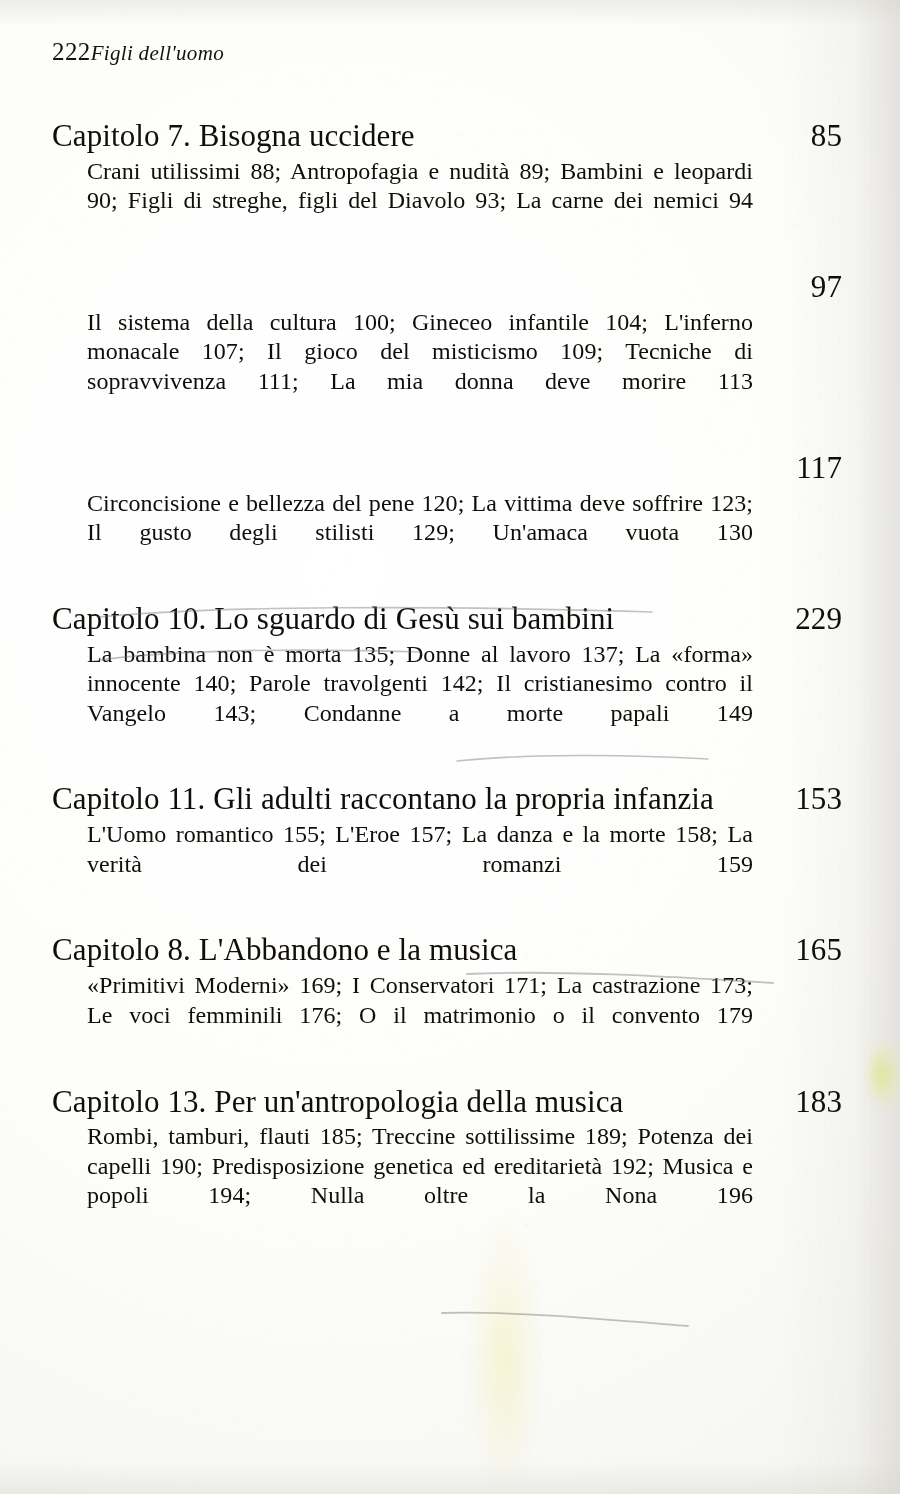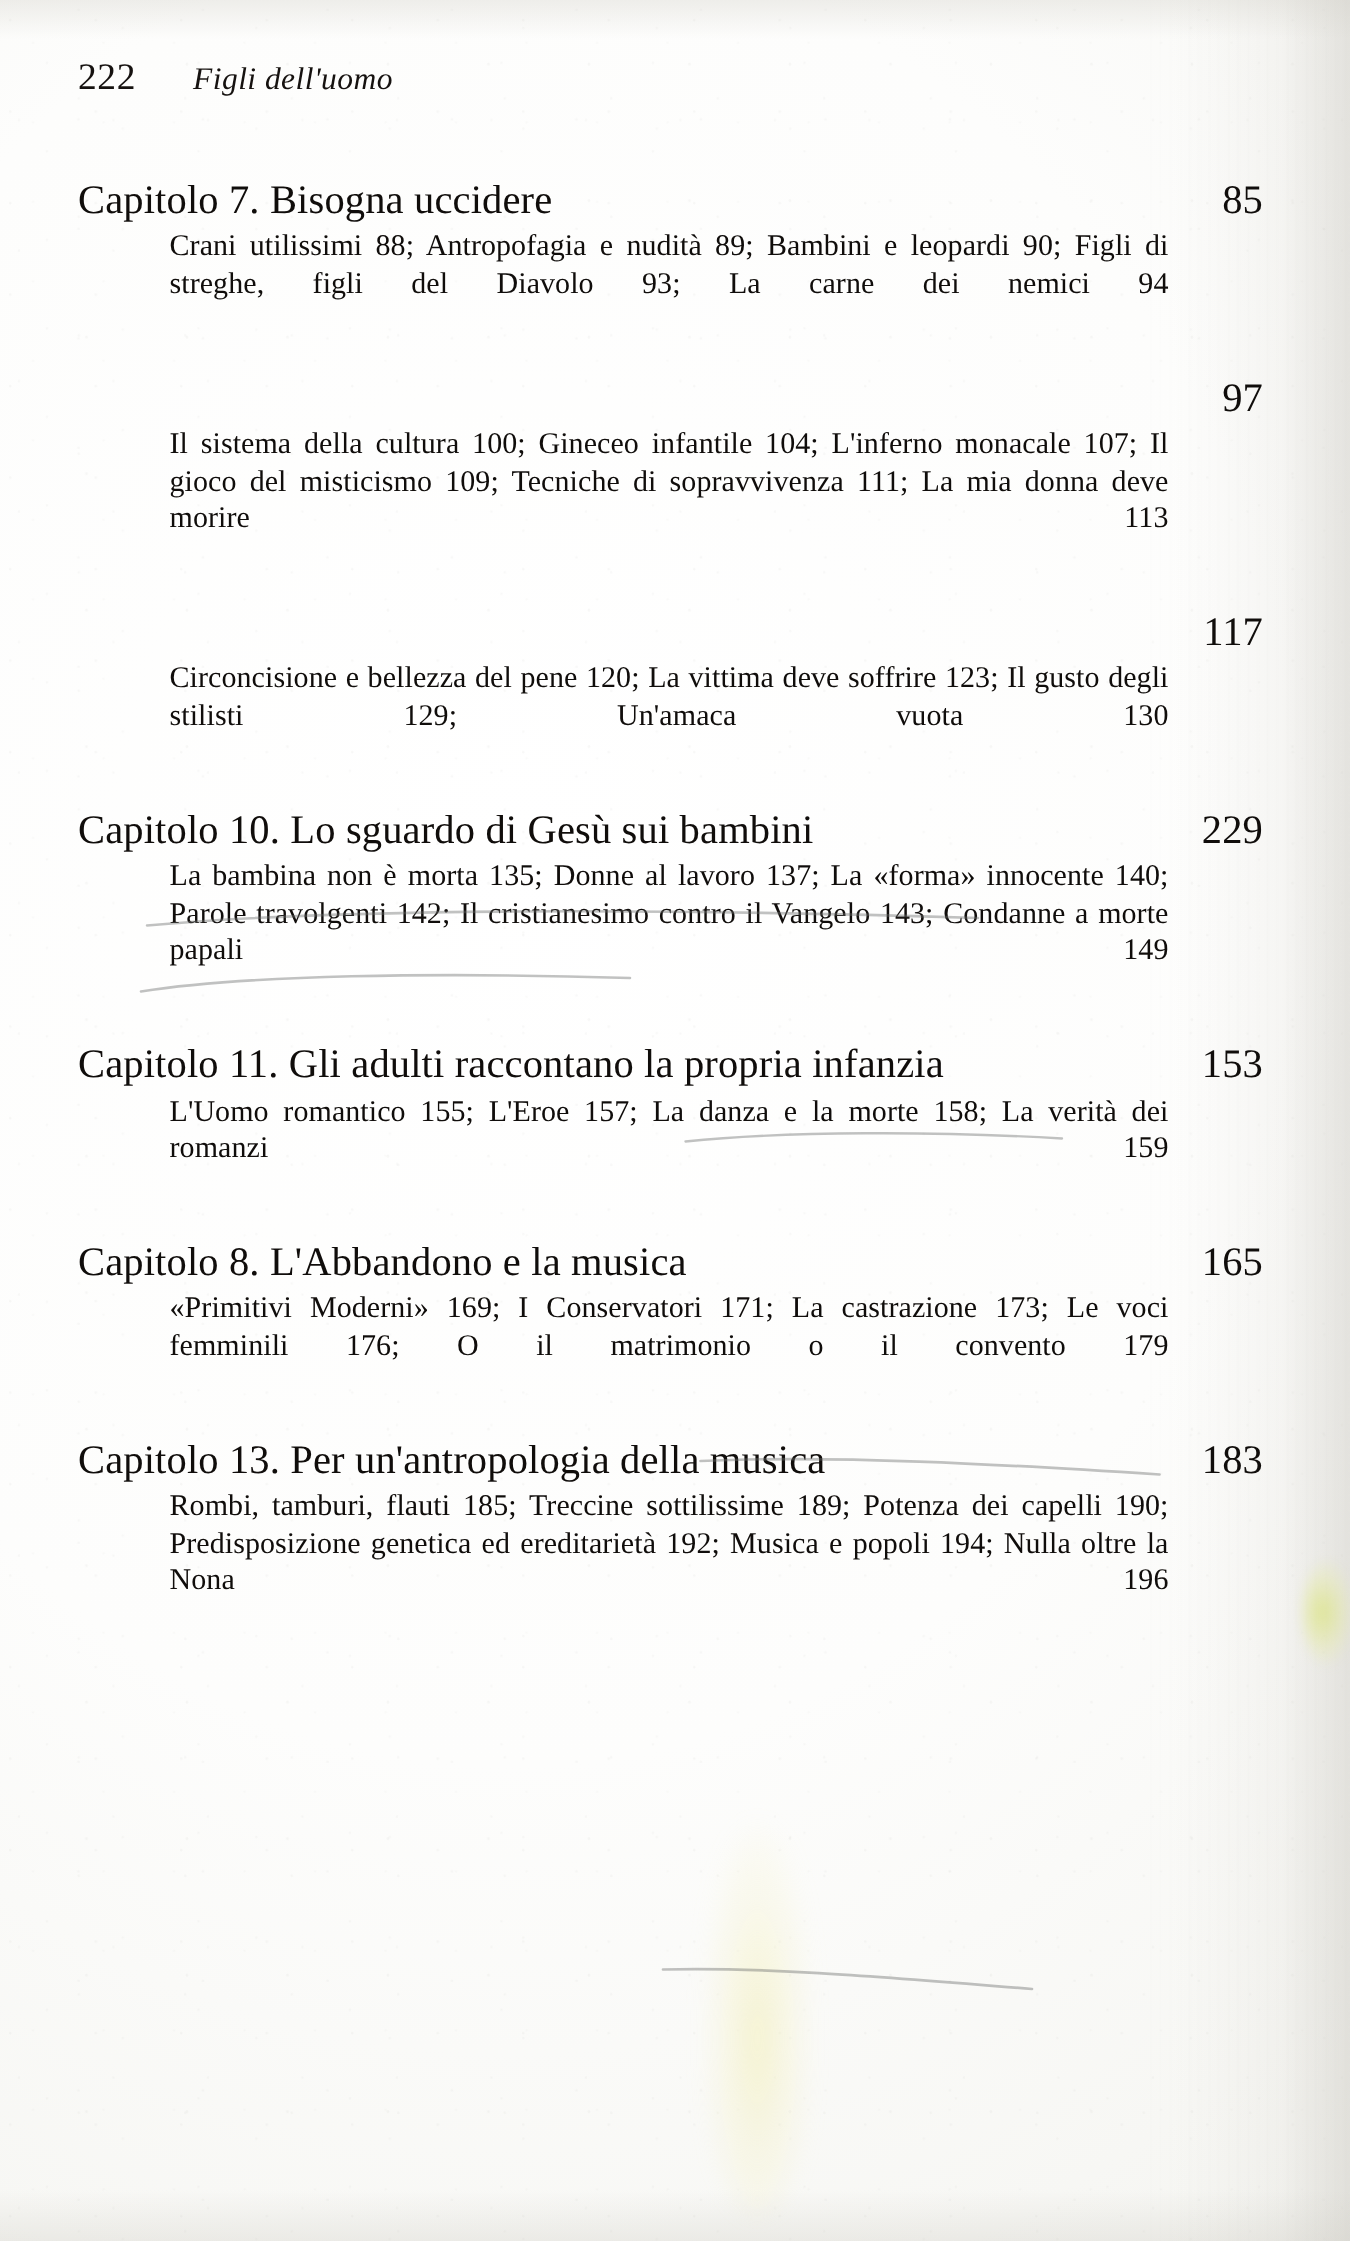--- a/index.html
+++ b/index.html
@@ -107,21 +107,20 @@
     width: 900px; height: 1494px;
   }
 
   
   .running-head {
     position: absolute;
     left: 52px;
     top: 38px;
     display: flex;
     align-items: baseline;
-    gap: 38px;
     white-space: nowrap;
   }
   .folio {
     font-size: 25px;
     letter-spacing: .4px;
     color: #161210;
   }
   .head-title {
     font-style: italic;
     font-size: 21px;
@@ -137,44 +136,44 @@
     width: 790px;
   }
   .toc-entry {
     margin-bottom: 24px;
   }
   .toc-entry:last-child { margin-bottom: 0; }
 
   .entry-head {
     display: flex;
     align-items: center;
-    font-size: 27px;
+    font-size: 31px;
     line-height: 1.16;
     letter-spacing: .1px;
   }
   .entry-title {
     white-space: nowrap;
   }
   .entry-leader {
     flex: 1 1 auto;
     min-width: 6px;
   }
   .entry-page {
     flex: 0 0 auto;
     text-align: right;
     white-space: nowrap;
   }
   
   .entry-head.tight .entry-leader { min-width: 10px; }
 
   .entry-sub {
     margin-top: 3px;
-    margin-left: 61px;
+    margin-left: 35px;
     width: 666px;
-    font-size: 20px;
+    font-size: 24px;
     line-height: 1.225;
     text-align: justify;
     text-justify: inter-word;
     hyphens: manual;
     letter-spacing: .05px;
   }
   .entry-sub:after {
     content: "";
     display: inline-block;
     width: 100%;

